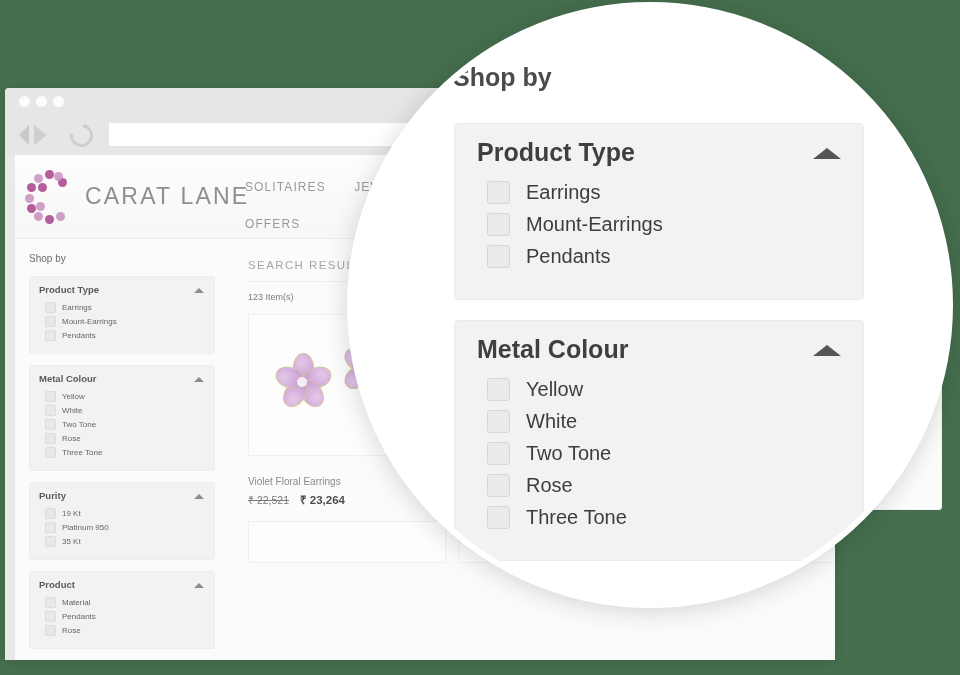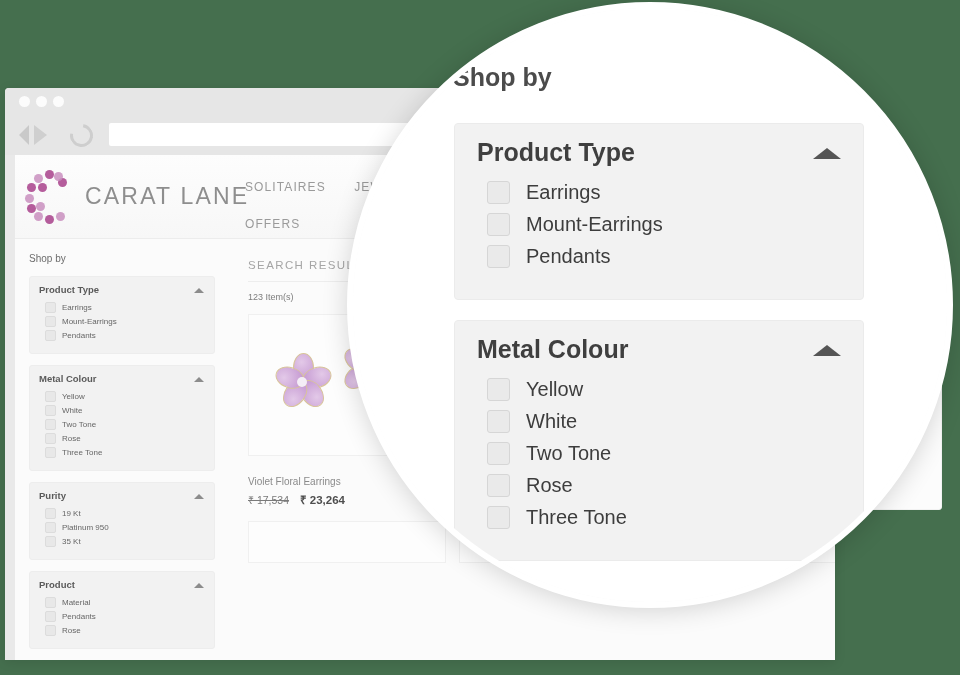--- a/index.html
+++ b/index.html
@@ -556,21 +556,21 @@
                 <i></i>
                   <i></i>
                   <i></i>
                   <i></i>
                   <i></i>
                   <b></b>
               </span>
             </div>
             <div class="product-name">Violet Floral Earrings</div>
             <div class="product-price-row">
-              <span class="price-old">₹ 17,534</span>
+              <span class="price-old">₹ 22,521</span>
               <span class="price-new">₹ 23,264</span>
             </div>
           </div>
 
           <div class="product-card">
             <div class="product-image"></div>
             <div class="product-name"></div>
             <div class="product-price-row">
               <span class="price-new">₹ 17,</span>
             </div>

